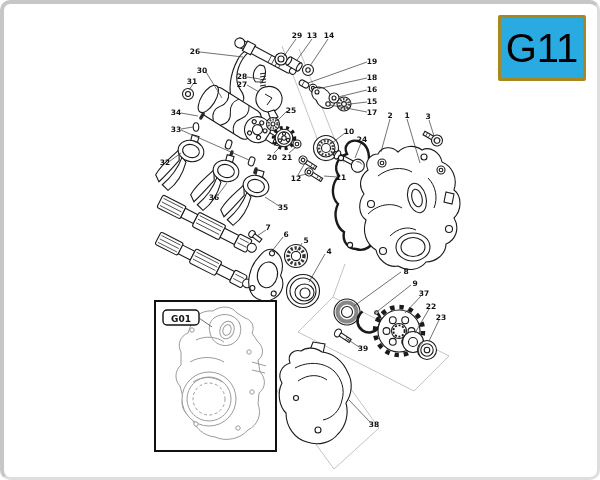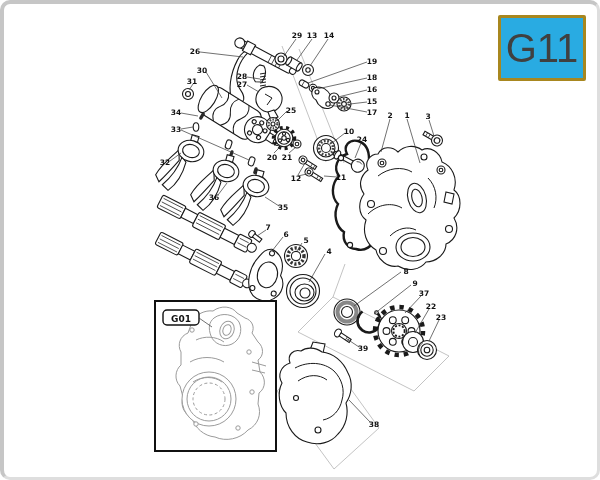--- a/index.html
+++ b/index.html
@@ -5,21 +5,21 @@
   html,body{margin:0;padding:0;background:#ffffff;}
   #stage{position:relative;width:600px;height:480px;background:#ffffff;overflow:hidden;
          font-family:"Liberation Sans", sans-serif;}
   .frame{position:absolute;inset:0;border-radius:10px;background:#ffffff;
          border-top:4px solid #c6c6c6;border-left:4px solid #c6c6c6;
          border-right:3px solid #dedede;border-bottom:3px solid #dedede;box-sizing:border-box;}
   #diagram-svg{position:absolute;left:0;top:0;}
   .badge{position:absolute;left:498px;top:15px;width:88px;height:66px;box-sizing:border-box;
          background:#29abe2;border:3px solid #a8871f;border-radius:2px;
          display:flex;align-items:center;justify-content:center;
-         color:#404040;font-size:40px;line-height:1;}
+         color:#000000;font-size:40px;line-height:1;}
   
   .pt{stroke:#1a1a1a;stroke-width:1.1;fill:#ffffff;}
   .ln{stroke:#1a1a1a;stroke-width:1;fill:none;}
   .thin{stroke:#1a1a1a;stroke-width:0.7;fill:none;}
   .dk{fill:#2a2a2a;stroke:none;}
   .cons{stroke:#b4b4b4;stroke-width:0.8;fill:none;}
   .gasket{stroke:#1a1a1a;stroke-width:2.4;fill:none;}
   .gray{stroke:#9b9b9b;stroke-width:1;fill:#ffffff;}
   .grayln{stroke:#9b9b9b;stroke-width:1;fill:none;}
   .co-line{stroke:#333;stroke-width:0.7;}

